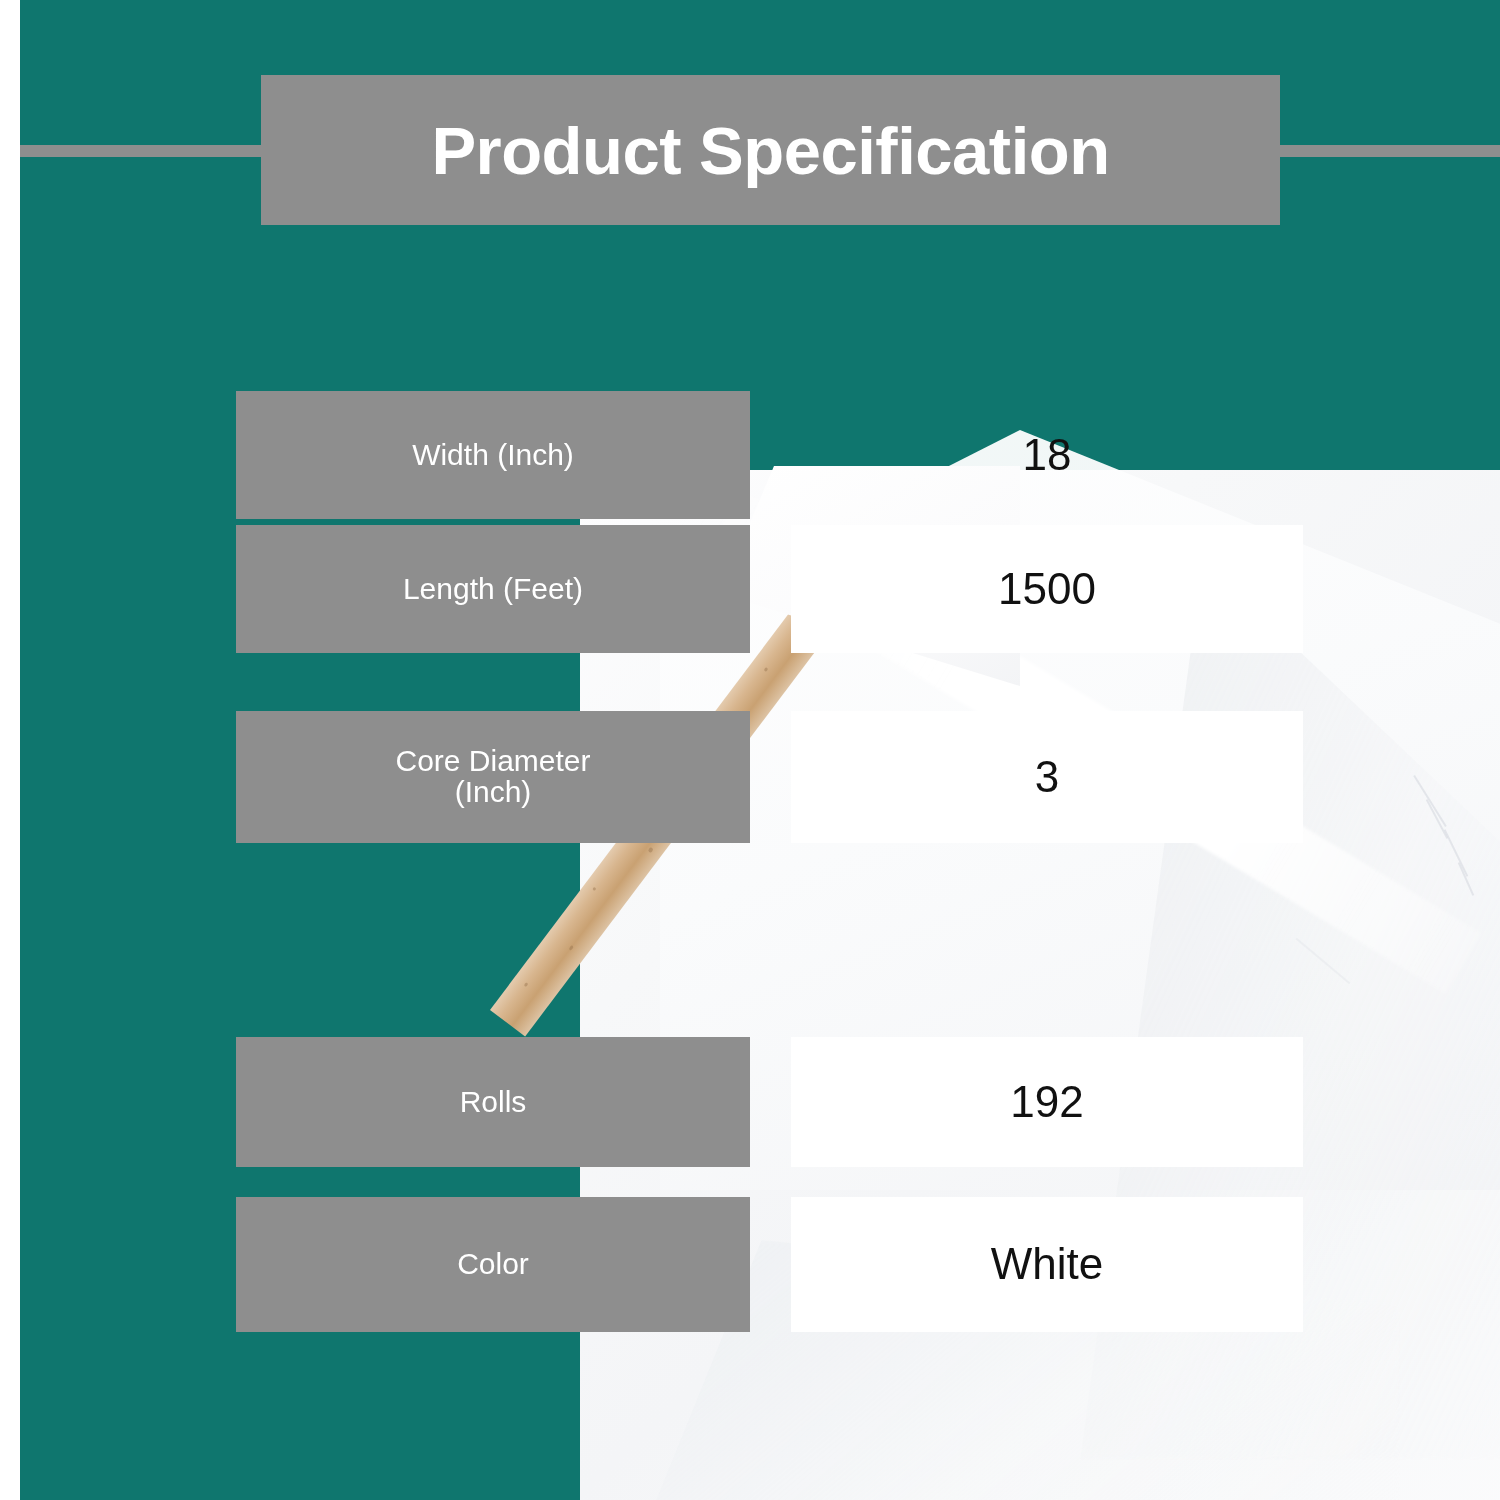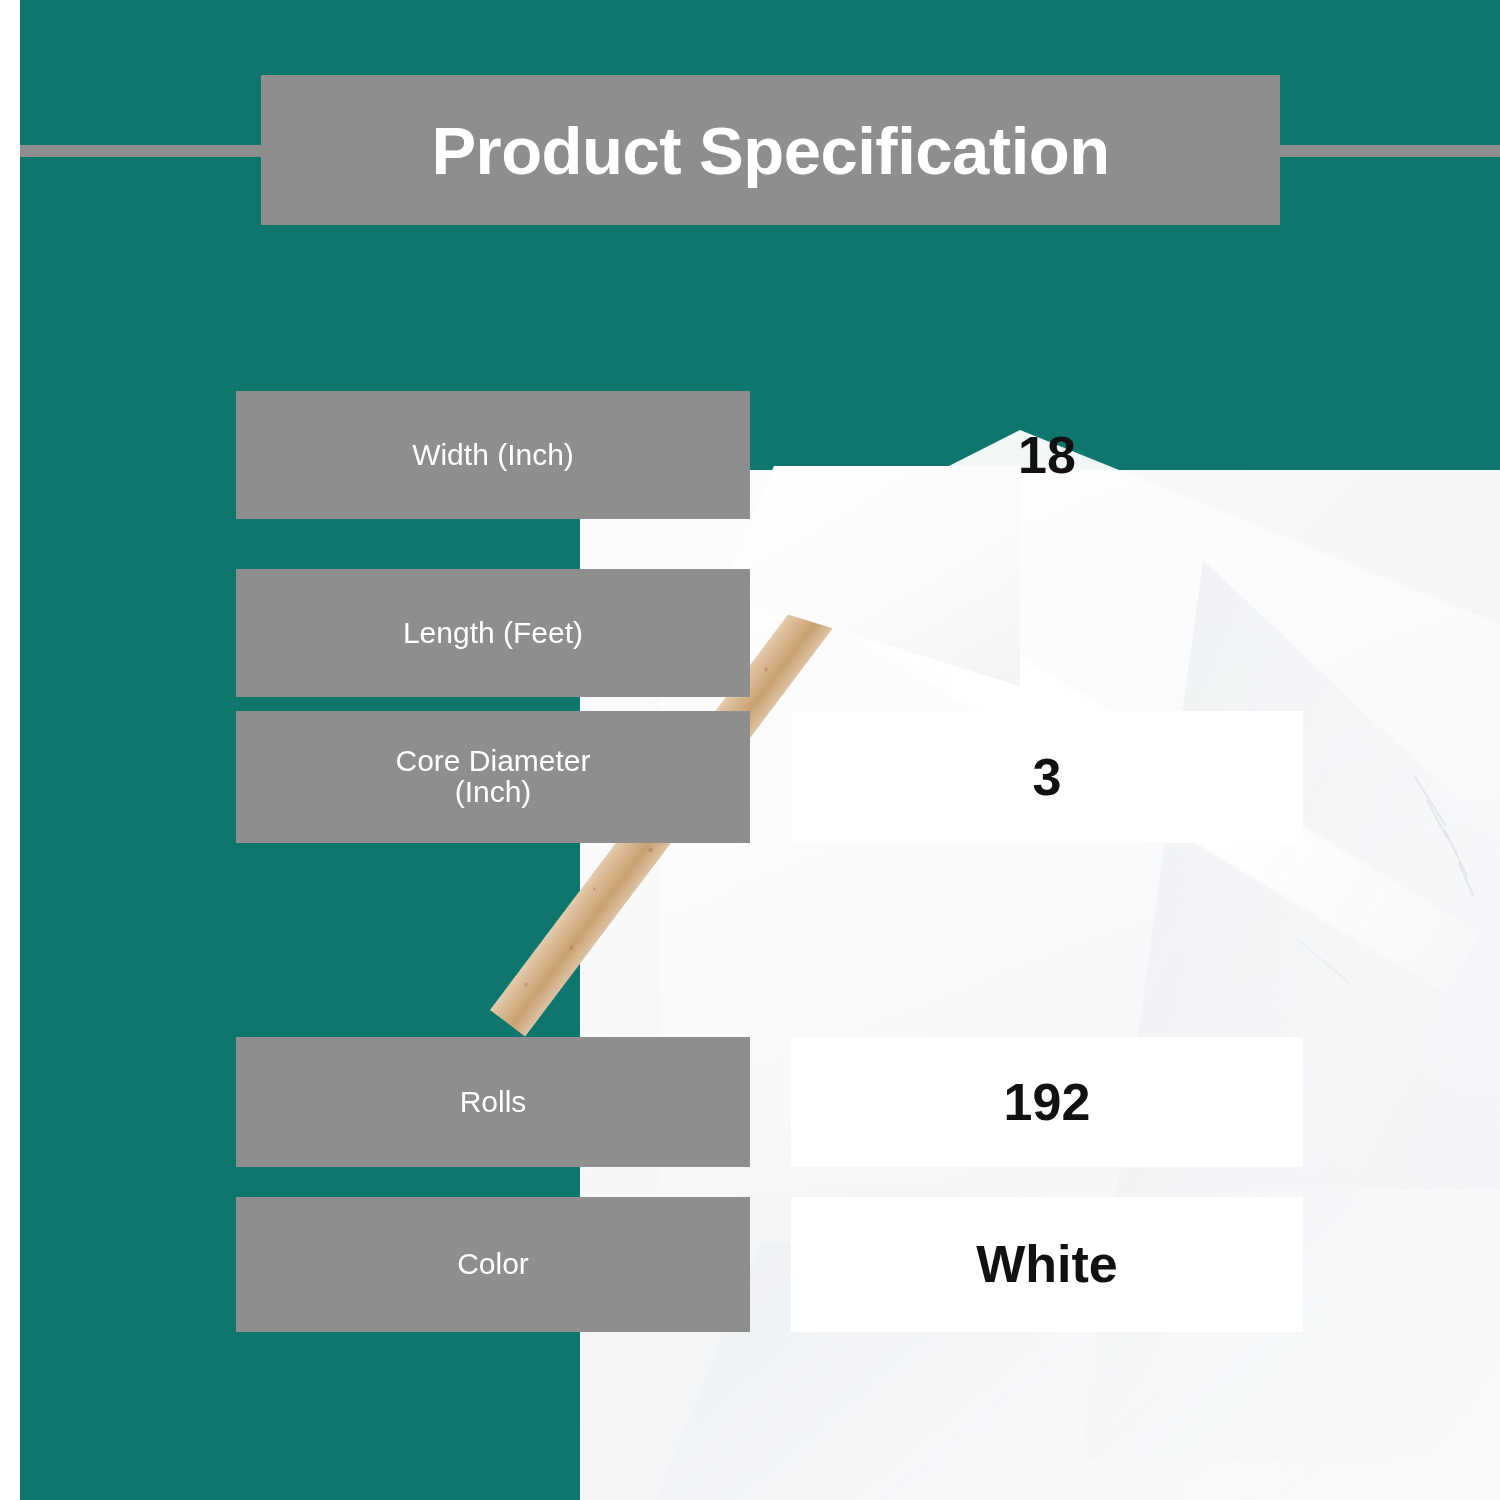--- a/index.html
+++ b/index.html
@@ -179,22 +179,22 @@
     position: absolute;
     left: 555px;
     top: 0;
     width: 512px;
     height: 100%;
     background: #ffffff;
     color: #111111;
     display: flex;
     align-items: center;
     justify-content: center;
-    font-size: 52px;
-    font-weight: 700;
+    font-size: 44px;
+    font-weight: 400;
     line-height: 1.05;
     box-sizing: border-box;
   }
   .spec-value.transparent-cell {
     background: transparent;
   }
 </style>
 </head>
 <body>
 
@@ -230,22 +230,23 @@
     <div class="header-title">Product Specification</div>
   </div>
 
   <div class="spec-table">
 
     <div class="spec-row" style="top:391px; height:128px;">
       <div class="spec-label">Width (Inch)</div>
       <div class="spec-value transparent-cell">18</div>
     </div>
 
-    <div class="spec-row" style="top:569px; height:128px;padding-left:16px;">
+    <div class="spec-row" style="top:525px; height:128px;padding-left:16px;">
       <div class="spec-label">Length (Feet)</div>
+      <div class="spec-value">1500</div>
     </div>
 
     <div class="spec-row" style="top:711px; height:132px;padding-left:24px;">
       <div class="spec-label" style="white-space:pre-line; line-height:1.02;">Core Diameter
 (Inch)</div>
       <div class="spec-value">3</div>
     </div>
 
 
     <div class="spec-row" style="top:1037px; height:130px;">

